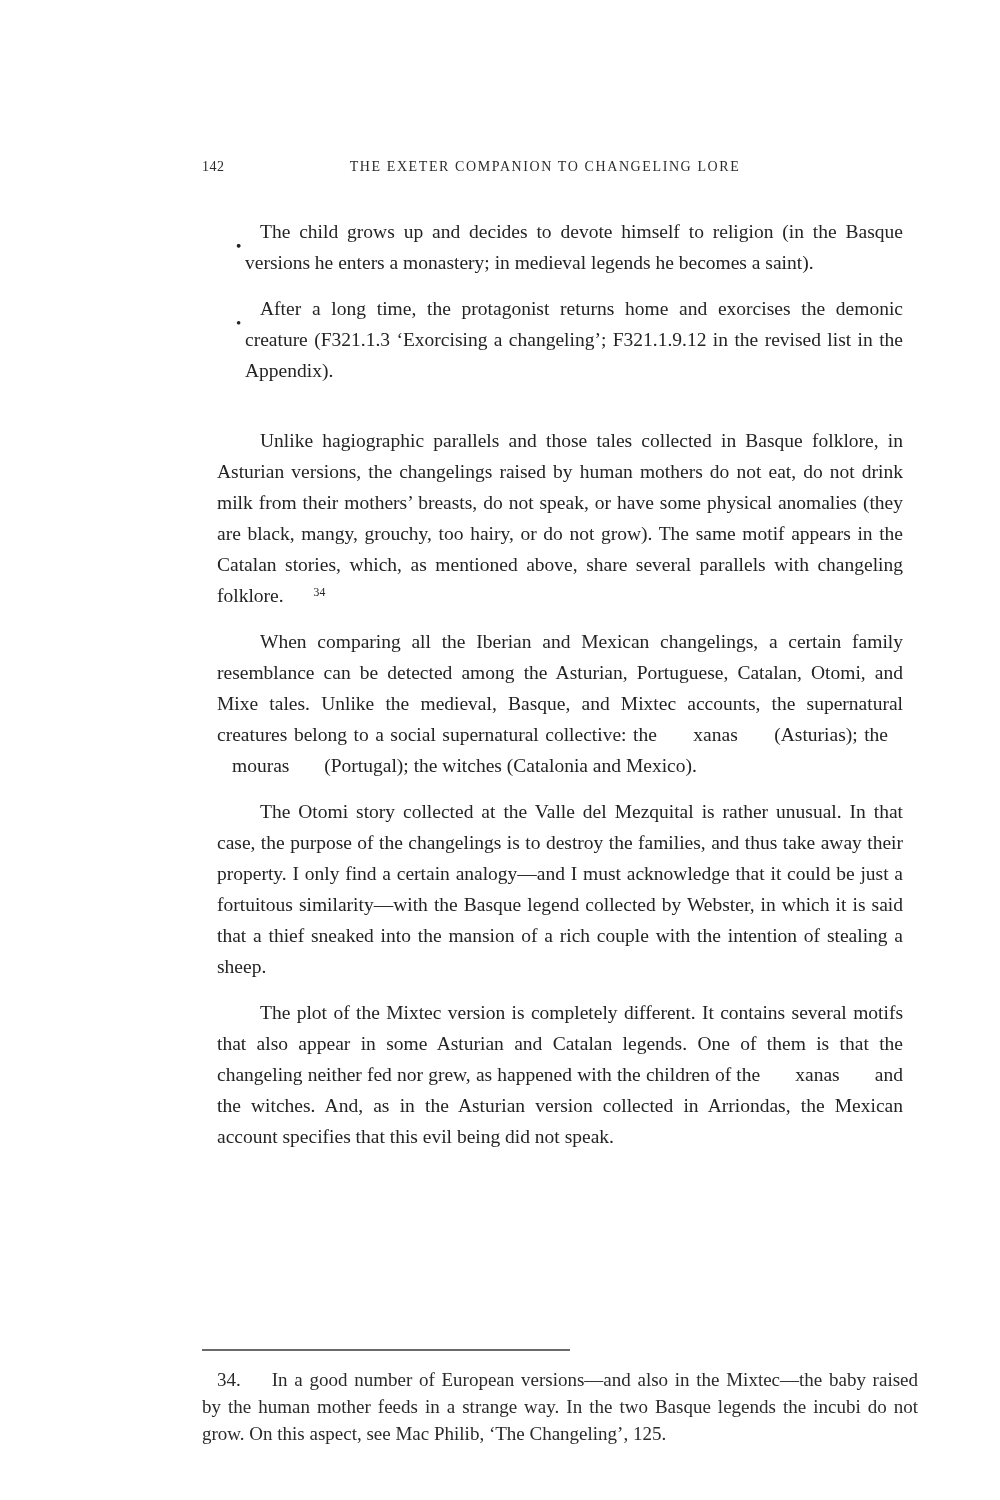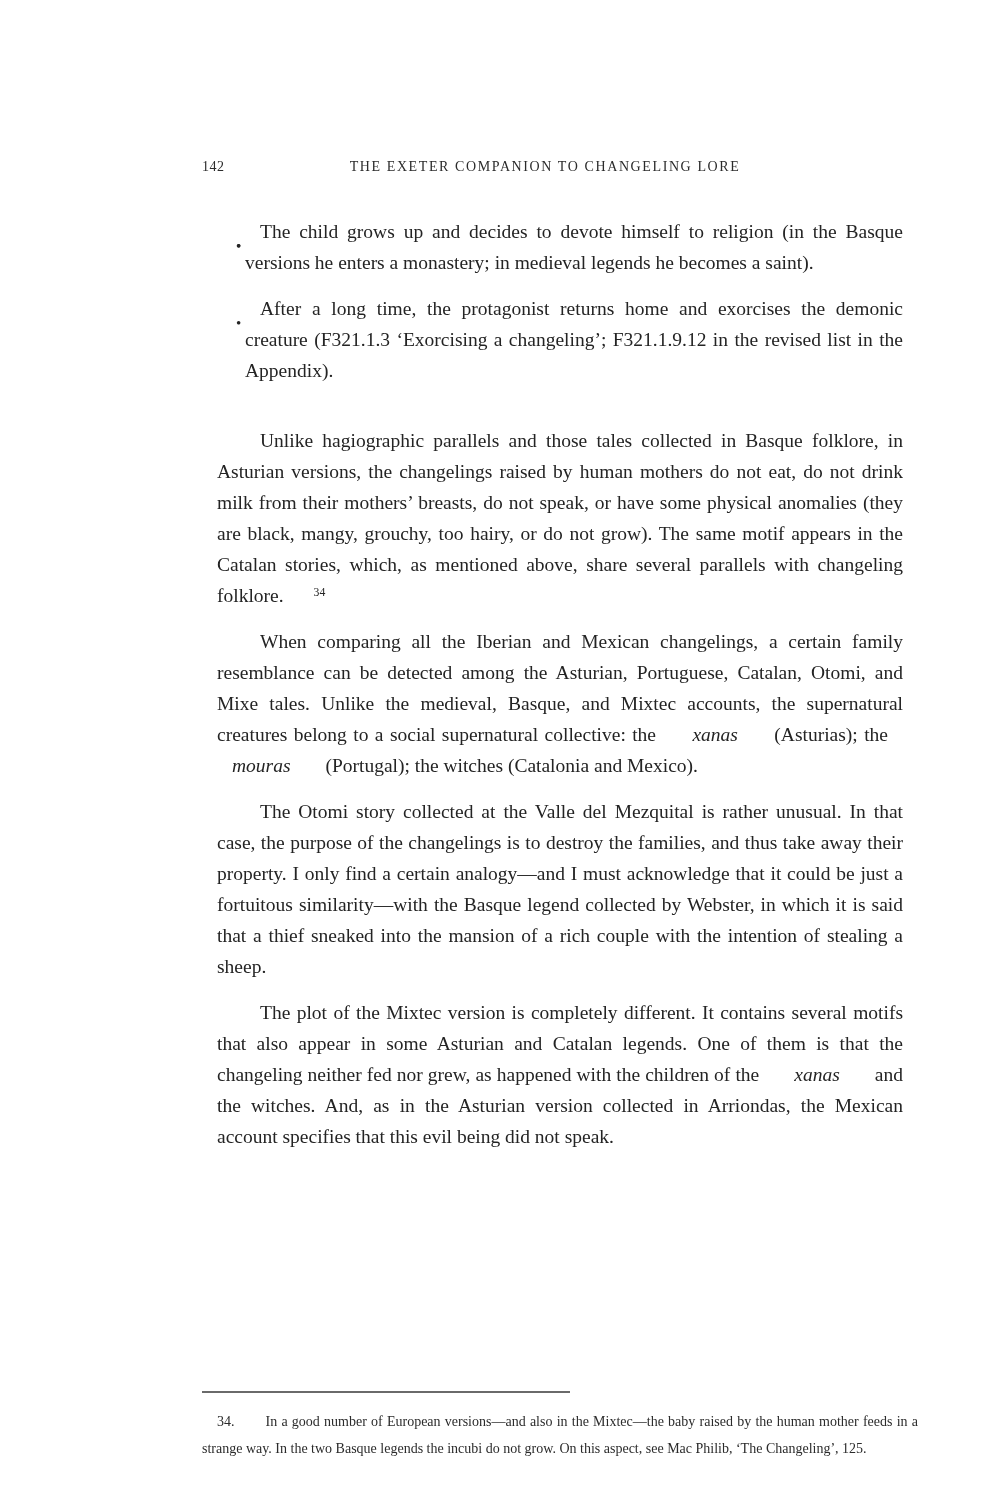--- a/index.html
+++ b/index.html
@@ -63,27 +63,27 @@
     margin-top: 39px;
   }
   sup.fn-ref {
     font-size: 0.60em;
     line-height: 0;
     position: relative;
     top: -0.55em;
     vertical-align: baseline;
     letter-spacing: 0;
   }
-  .seg-italic { font-style: italic; }
+  .seg-italic { }
   .footnote {
     position: absolute;
     left: 127px;
-    top: 1316px;
+    top: 1274px;
     width: 746px;
-    font-size: 14px;
+    font-size: 19px;
     line-height: 27px;
     text-align: justify;
     color: #2b2b2b;
   }
   .footnote-rule {
     width: 368px;
     height: 0;
     border-top: 2px solid #6a6a6a;
     margin-bottom: 9px;
   }

